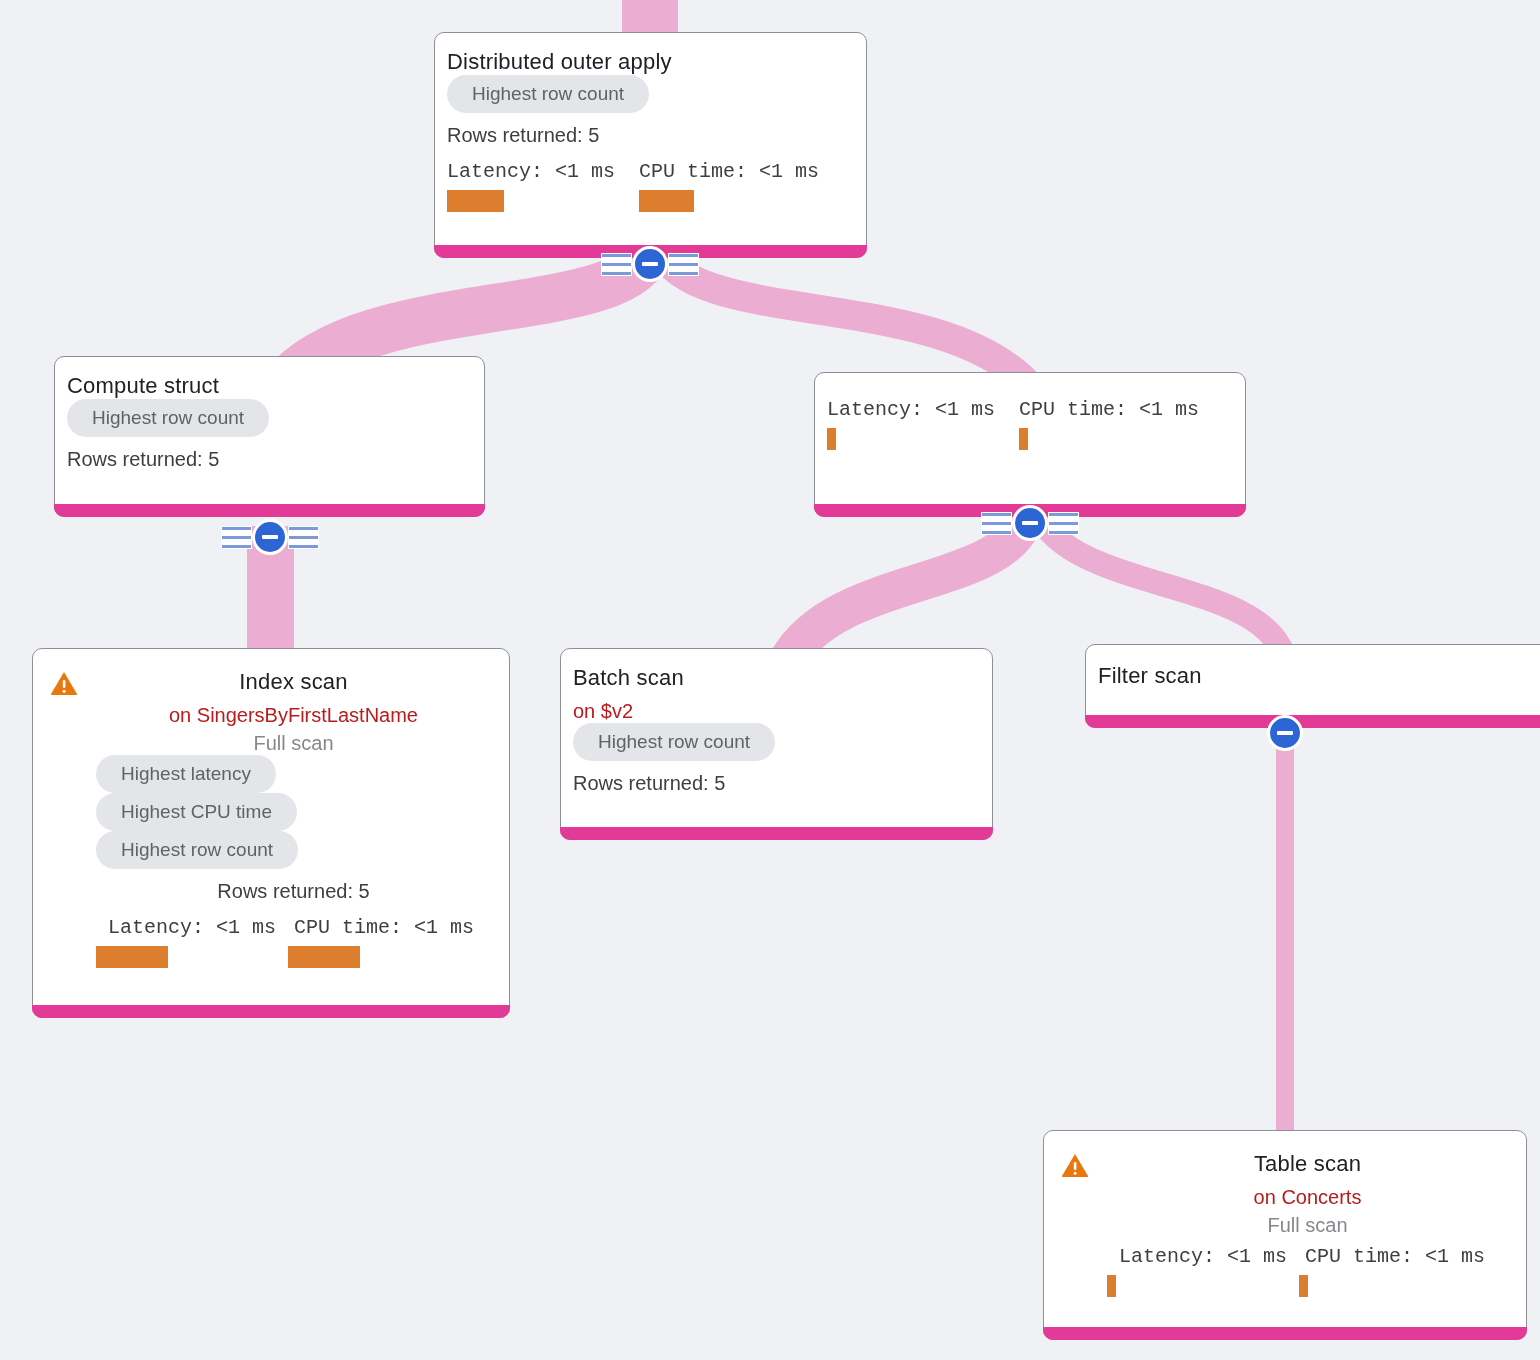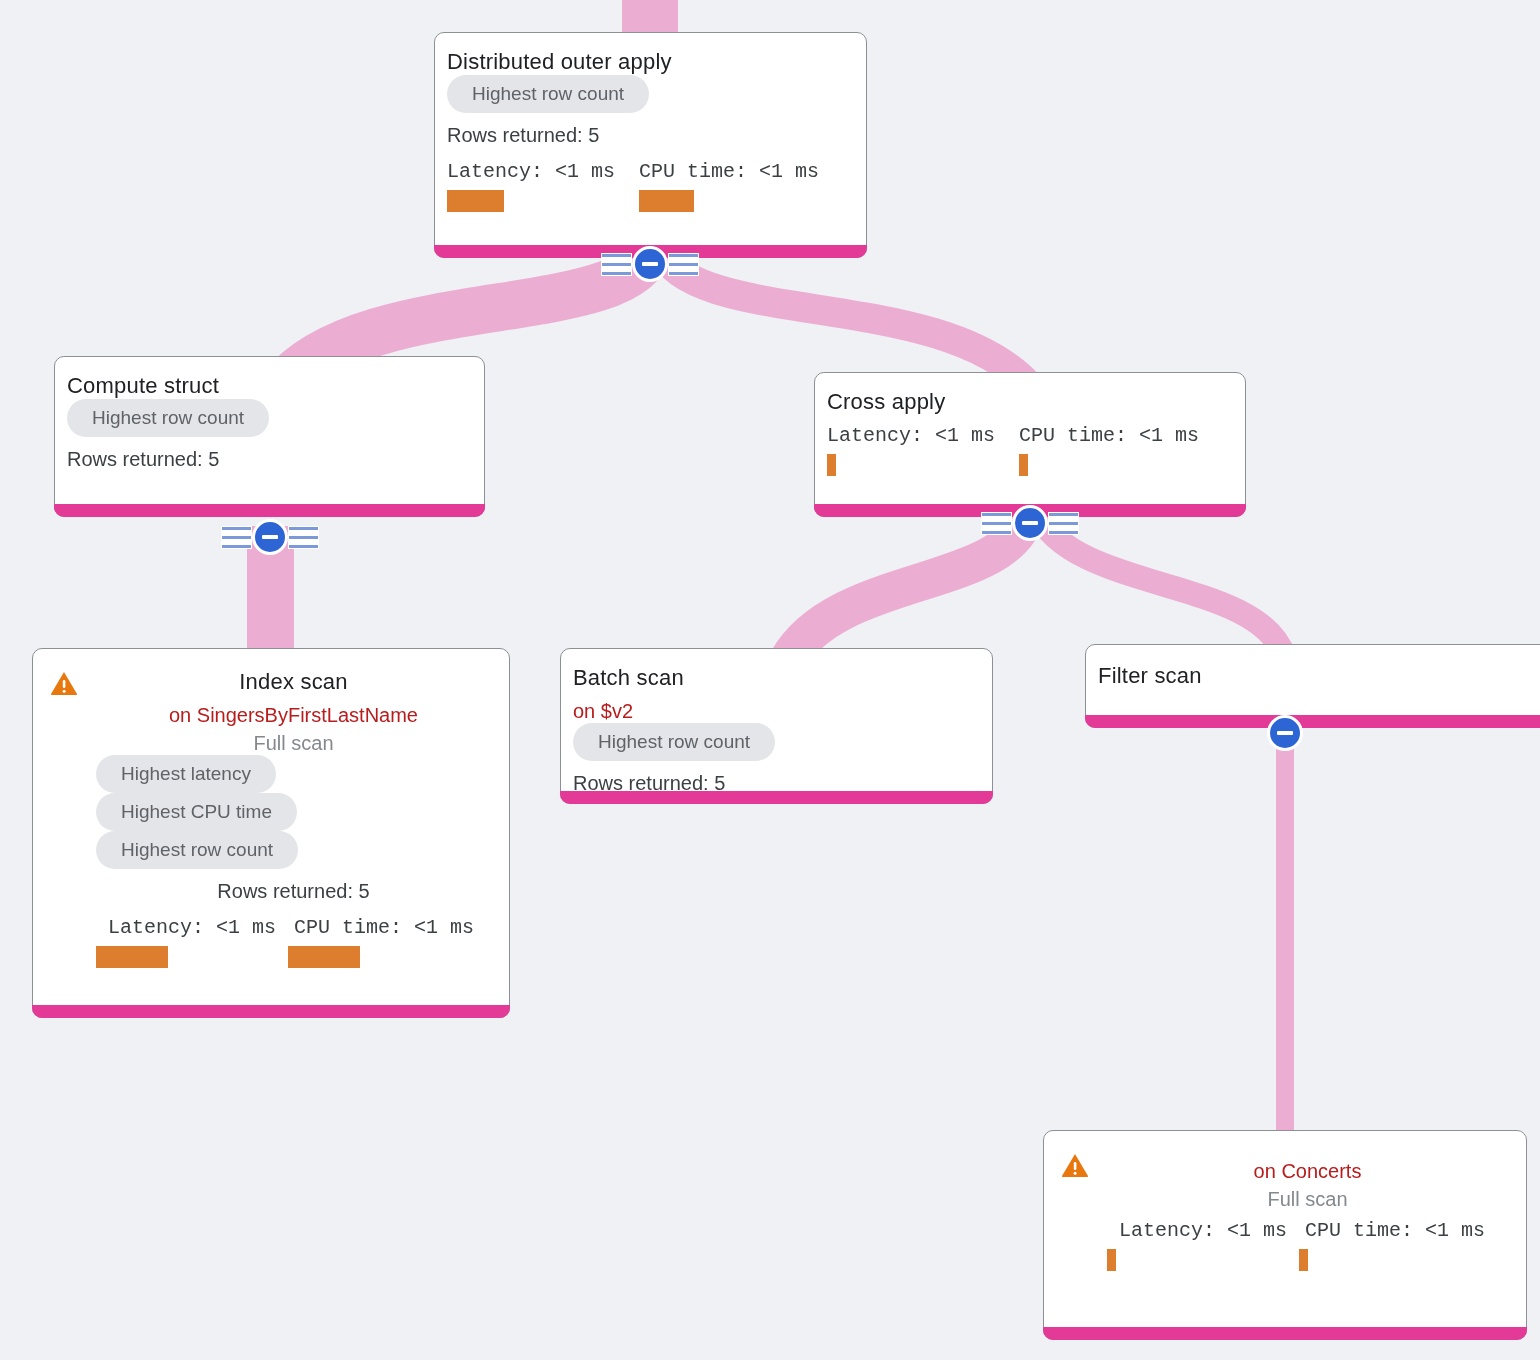--- a/index.html
+++ b/index.html
@@ -140,21 +140,20 @@
     <div class="node-content">
       <div class="node-title">Compute struct</div>
       <div class="badge">Highest row count</div>
       <div class="rows-returned">Rows returned: 5</div>
     </div>
     <div class="node-footer"></div>
   </div>
 
   <div class="node" style="left:814px; top:372px; width:432px; height:145px;">
     <div class="node-content">
-      <div class="node-title">Cross apply</div>
       <div class="metrics" style="margin-top:9px;">
         <div class="metric">
           <div class="metric-label">Latency: &lt;1 ms</div>
           <div class="metric-bar" style="width:9px"></div>
         </div>
         <div class="metric">
           <div class="metric-label">CPU time: &lt;1 ms</div>
           <div class="metric-bar" style="width:9px"></div>
         </div>
       </div>
@@ -183,21 +182,21 @@
         </div>
         <div class="metric">
           <div class="metric-label">CPU time: &lt;1 ms</div>
           <div class="metric-bar" style="width:72px"></div>
         </div>
       </div>
     </div>
     <div class="node-footer"></div>
   </div>
 
-  <div class="node" style="left:560px; top:648px; width:433px; height:156px;">
+  <div class="node" style="left:560px; top:648px; width:433px; height:192px;">
     <div class="node-content">
       <div class="node-title">Batch scan</div>
       <div class="node-subtitle">on $v2</div>
       <div class="badge">Highest row count</div>
       <div class="rows-returned">Rows returned: 5</div>
     </div>
     <div class="node-footer"></div>
   </div>
 
   <div class="node" style="left:1068px; top:644px; width:498px; height:84px;margin-left:17px;">
@@ -207,20 +206,21 @@
     <div class="node-footer"></div>
   </div>
 
   <div class="node" style="left:1043px; top:1130px; width:484px; height:210px;">
     <div class="node-content indented">
       <svg class="warning-icon" viewBox="0 0 28 25">
         <path d="M14 1 L27 23 Q27.5 24 26 24 L2 24 Q0.5 24 1 23 Z" fill="#e8770e"></path>
         <rect x="12.8" y="9" width="2.6" height="8" rx="1.2" fill="#ffffff"></rect>
         <circle cx="14.1" cy="20.3" r="1.5" fill="#ffffff"></circle>
       </svg>
+      <div class="node-title">Table scan</div>
       <div class="node-subtitle">on Concerts</div>
       <div class="scan-type">Full scan</div>
       <div class="metrics" style="margin-top:8px;">
         <div class="metric">
           <div class="metric-label">Latency: &lt;1 ms</div>
           <div class="metric-bar" style="width:9px"></div>
         </div>
         <div class="metric">
           <div class="metric-label">CPU time: &lt;1 ms</div>
           <div class="metric-bar" style="width:9px"></div>

